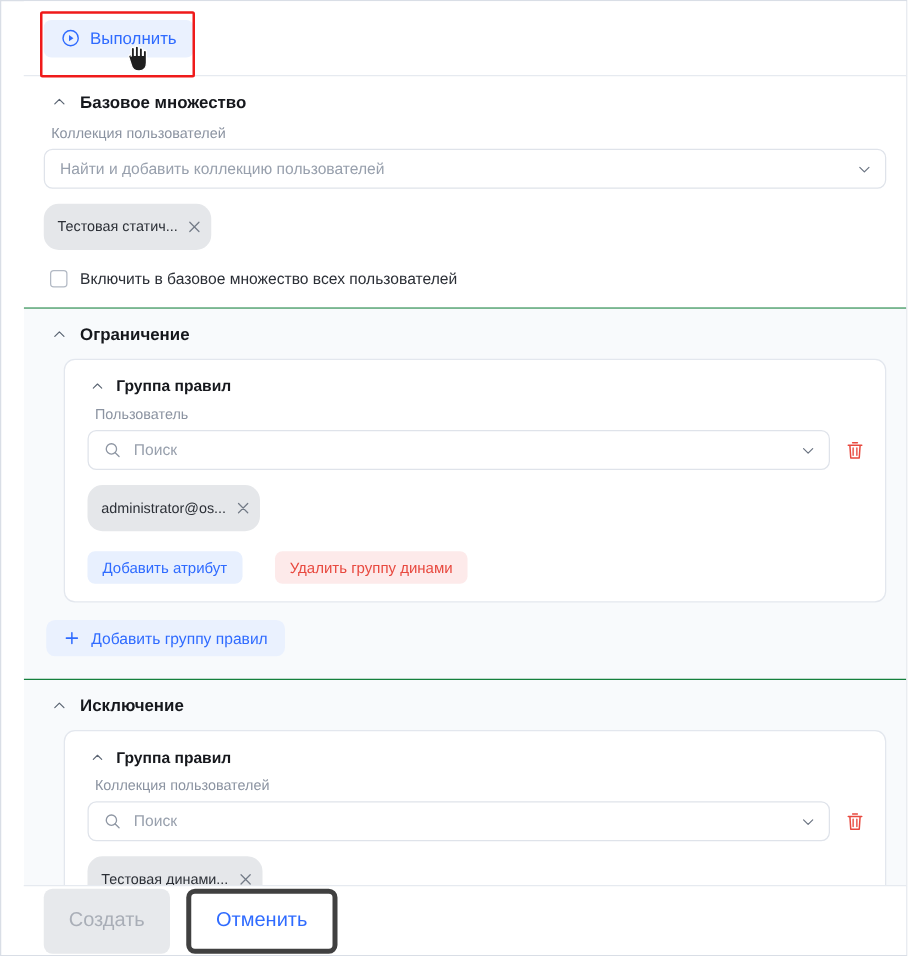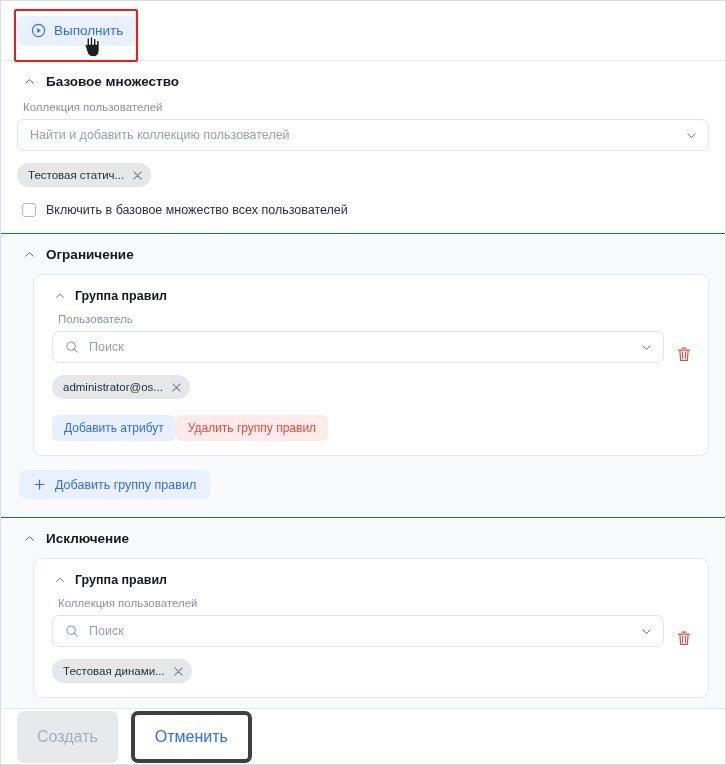--- a/index.html
+++ b/index.html
@@ -8,20 +8,21 @@
     font-family: "Liberation Sans", sans-serif;
     background: #ffffff;
     overflow: hidden;
   }
   .app {
     position: relative;
     width: 726px; height: 765px;
     display: flex; flex-direction: column;
     background: #ffffff;
     border: 1px solid #d9dee6;
+    padding-left: 18px;
   }
 
   
   .toolbar {
     height: 60px; flex: 0 0 60px;
     display: flex; align-items: center;
     padding: 0 16px;
     background: #ffffff;
     border-bottom: 1px solid #e6eaf0;
     position: relative;
@@ -81,21 +82,21 @@
     background: #fff; border: 1px solid #dfe3ea; border-radius: 7px;
     padding: 0 10px 0 12px; cursor: pointer;
   }
   .select-box .ph { flex: 1 1 auto; font-size: 12.5px; color: #98a0ad; }
   .select-box .chev-d { width: 13px; height: 13px; color: #6b7482; flex: 0 0 13px; }
 
   
   .chips { margin-top: 12px; display: flex; flex-wrap: wrap; gap: 8px; }
   .chip {
     display: inline-flex; align-items: center; gap: 8px;
-    height: 24px; padding: 0 8px 0 11px;
+    height: 37px; padding: 0 8px 0 11px;
     background: #e5e7ea; border-radius: 12px;
     font-size: 11.5px; color: #2b2f36; white-space: nowrap;
   }
   .chip .x { width: 11px; height: 11px; color: #737b87; cursor: pointer; flex: 0 0 11px; }
 
   
   .check-row {
     display: flex; align-items: flex-start; gap: 10px;
     margin-top: 16px; margin-left: 5px; cursor: pointer;
   }
@@ -112,33 +113,33 @@
     margin: 2px 0 0 16px;
     padding: 0 0 14px 0;
   }
   .card-head {
     display: flex; align-items: center; gap: 9px;
     padding: 14px 16px 8px 19px; cursor: pointer;
   }
   .card-head .ttl { font-size: 12.5px; font-weight: 700; color: #16181d; }
   .card-body { padding: 0 16px 0 18px; }
 
-  .search-row { display: flex; align-items: flex-end; gap: 12px; }
+  .search-row { display: flex; align-items: center; gap: 12px; }
   .search-box {
     flex: 1 1 auto; display: flex; align-items: center; gap: 10px;
     height: 32px; background: #fff;
     border: 1px solid #dfe3ea; border-radius: 7px;
     padding: 0 10px 0 12px; cursor: text;
   }
   .search-box .mag { width: 14px; height: 14px; color: #8e96a3; flex: 0 0 14px; }
   .search-box .ph { flex: 1 1 auto; font-size: 12.5px; color: #98a0ad; }
   .search-box .chev-d { width: 13px; height: 13px; color: #6b7482; flex: 0 0 13px; }
   .trash { width: 16px; height: 17px; color: #e8493f; cursor: pointer; flex: 0 0 16px; }
 
-  .btn-row { display: flex; gap: 0; margin-top: 16px; }
+  .btn-row { display: flex; gap: 26px; margin-top: 16px; }
   .pill {
     height: 26px; display: inline-flex; align-items: center;
     padding: 0 12px; border: none; border-radius: 6px;
     font-size: 12px; cursor: pointer; white-space: nowrap;
     font-family: "Liberation Sans", sans-serif;
   }
   .pill.blue { background: #e8f0fe; color: #2f6bff; }
   .pill.red  { background: #fdeaea; color: #e8493f; }
 
   .add-group {
@@ -279,21 +280,21 @@
                 <span>administrator@os...</span>
                 <span class="x icon">
                   <svg width="11" height="11" viewBox="0 0 12 12" fill="none">
                     <path d="M2 2 L10 10 M10 2 L2 10" stroke="#737b87" stroke-width="1.1" stroke-linecap="round"></path>
                   </svg>
                 </span>
               </span>
             </div>
             <div class="btn-row">
               <button class="pill blue">Добавить атрибут</button>
-              <button class="pill red">Удалить группу правил</button>
+              <button class="pill red">Удалить группу динами</button>
             </div>
           </div>
         </div>
         <button class="add-group">
           <span class="plus icon">
             <svg width="13" height="13" viewBox="0 0 16 16" fill="none">
               <path d="M8 2.6v10.8M2.6 8h10.8" stroke="#2f6bff" stroke-width="1.5" stroke-linecap="round"></path>
             </svg>
           </span>
           <span>Добавить группу правил</span>

